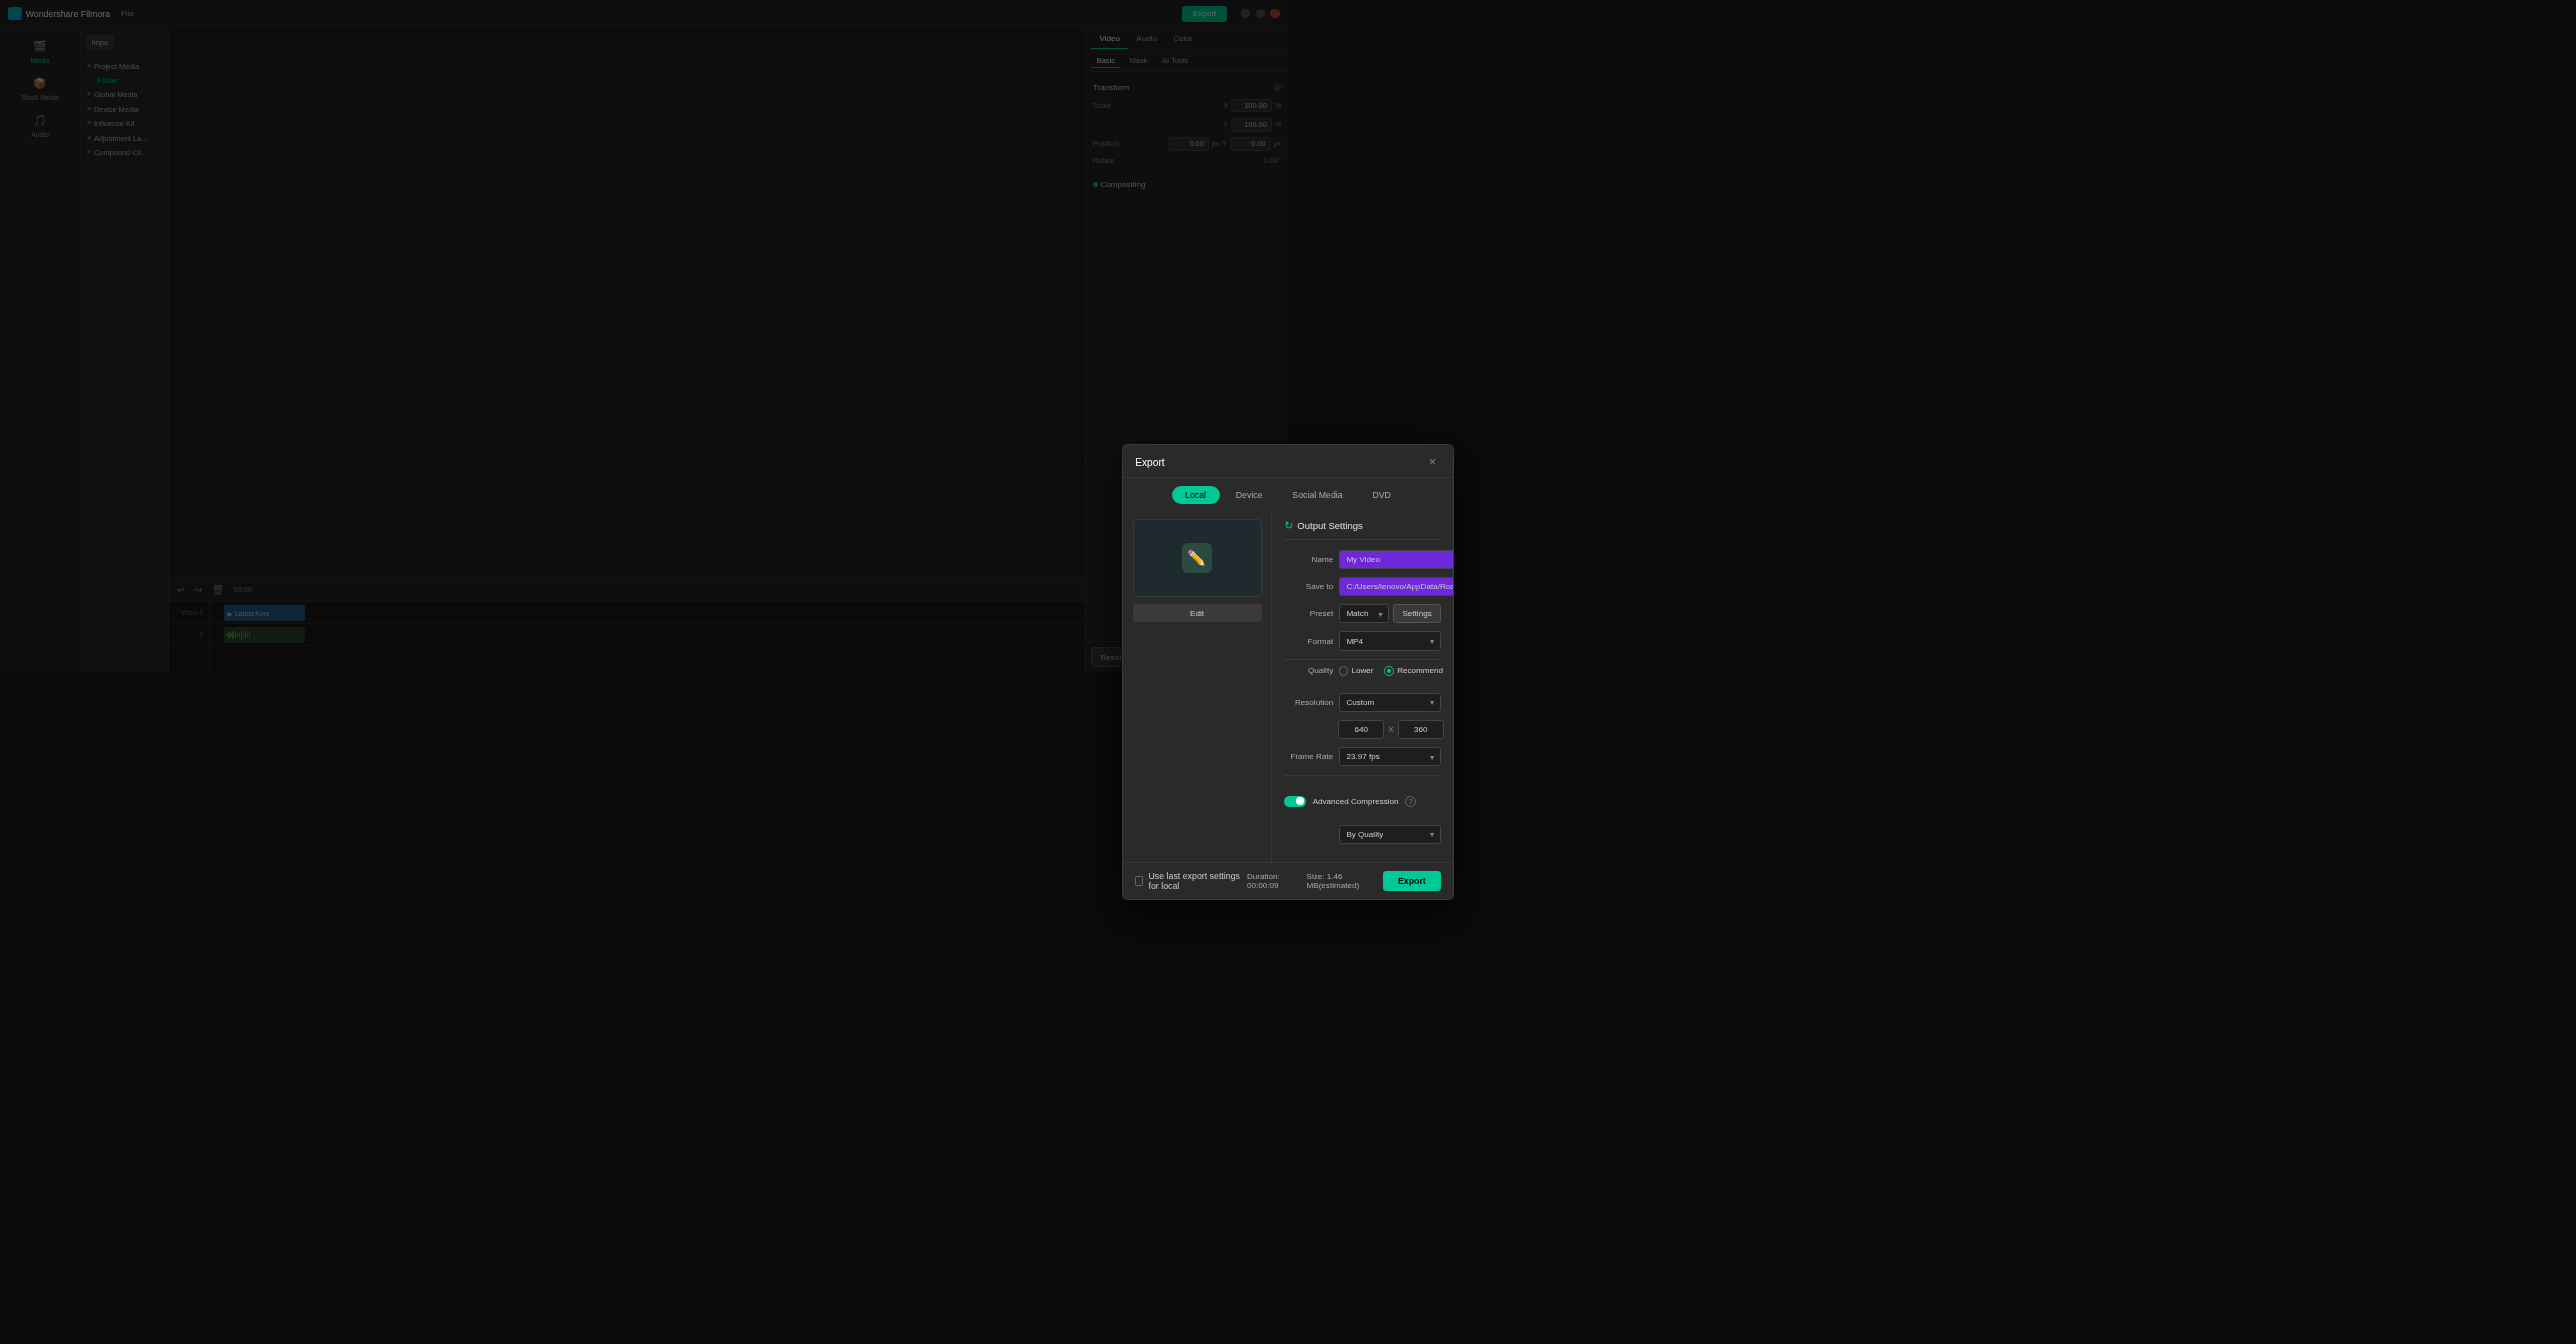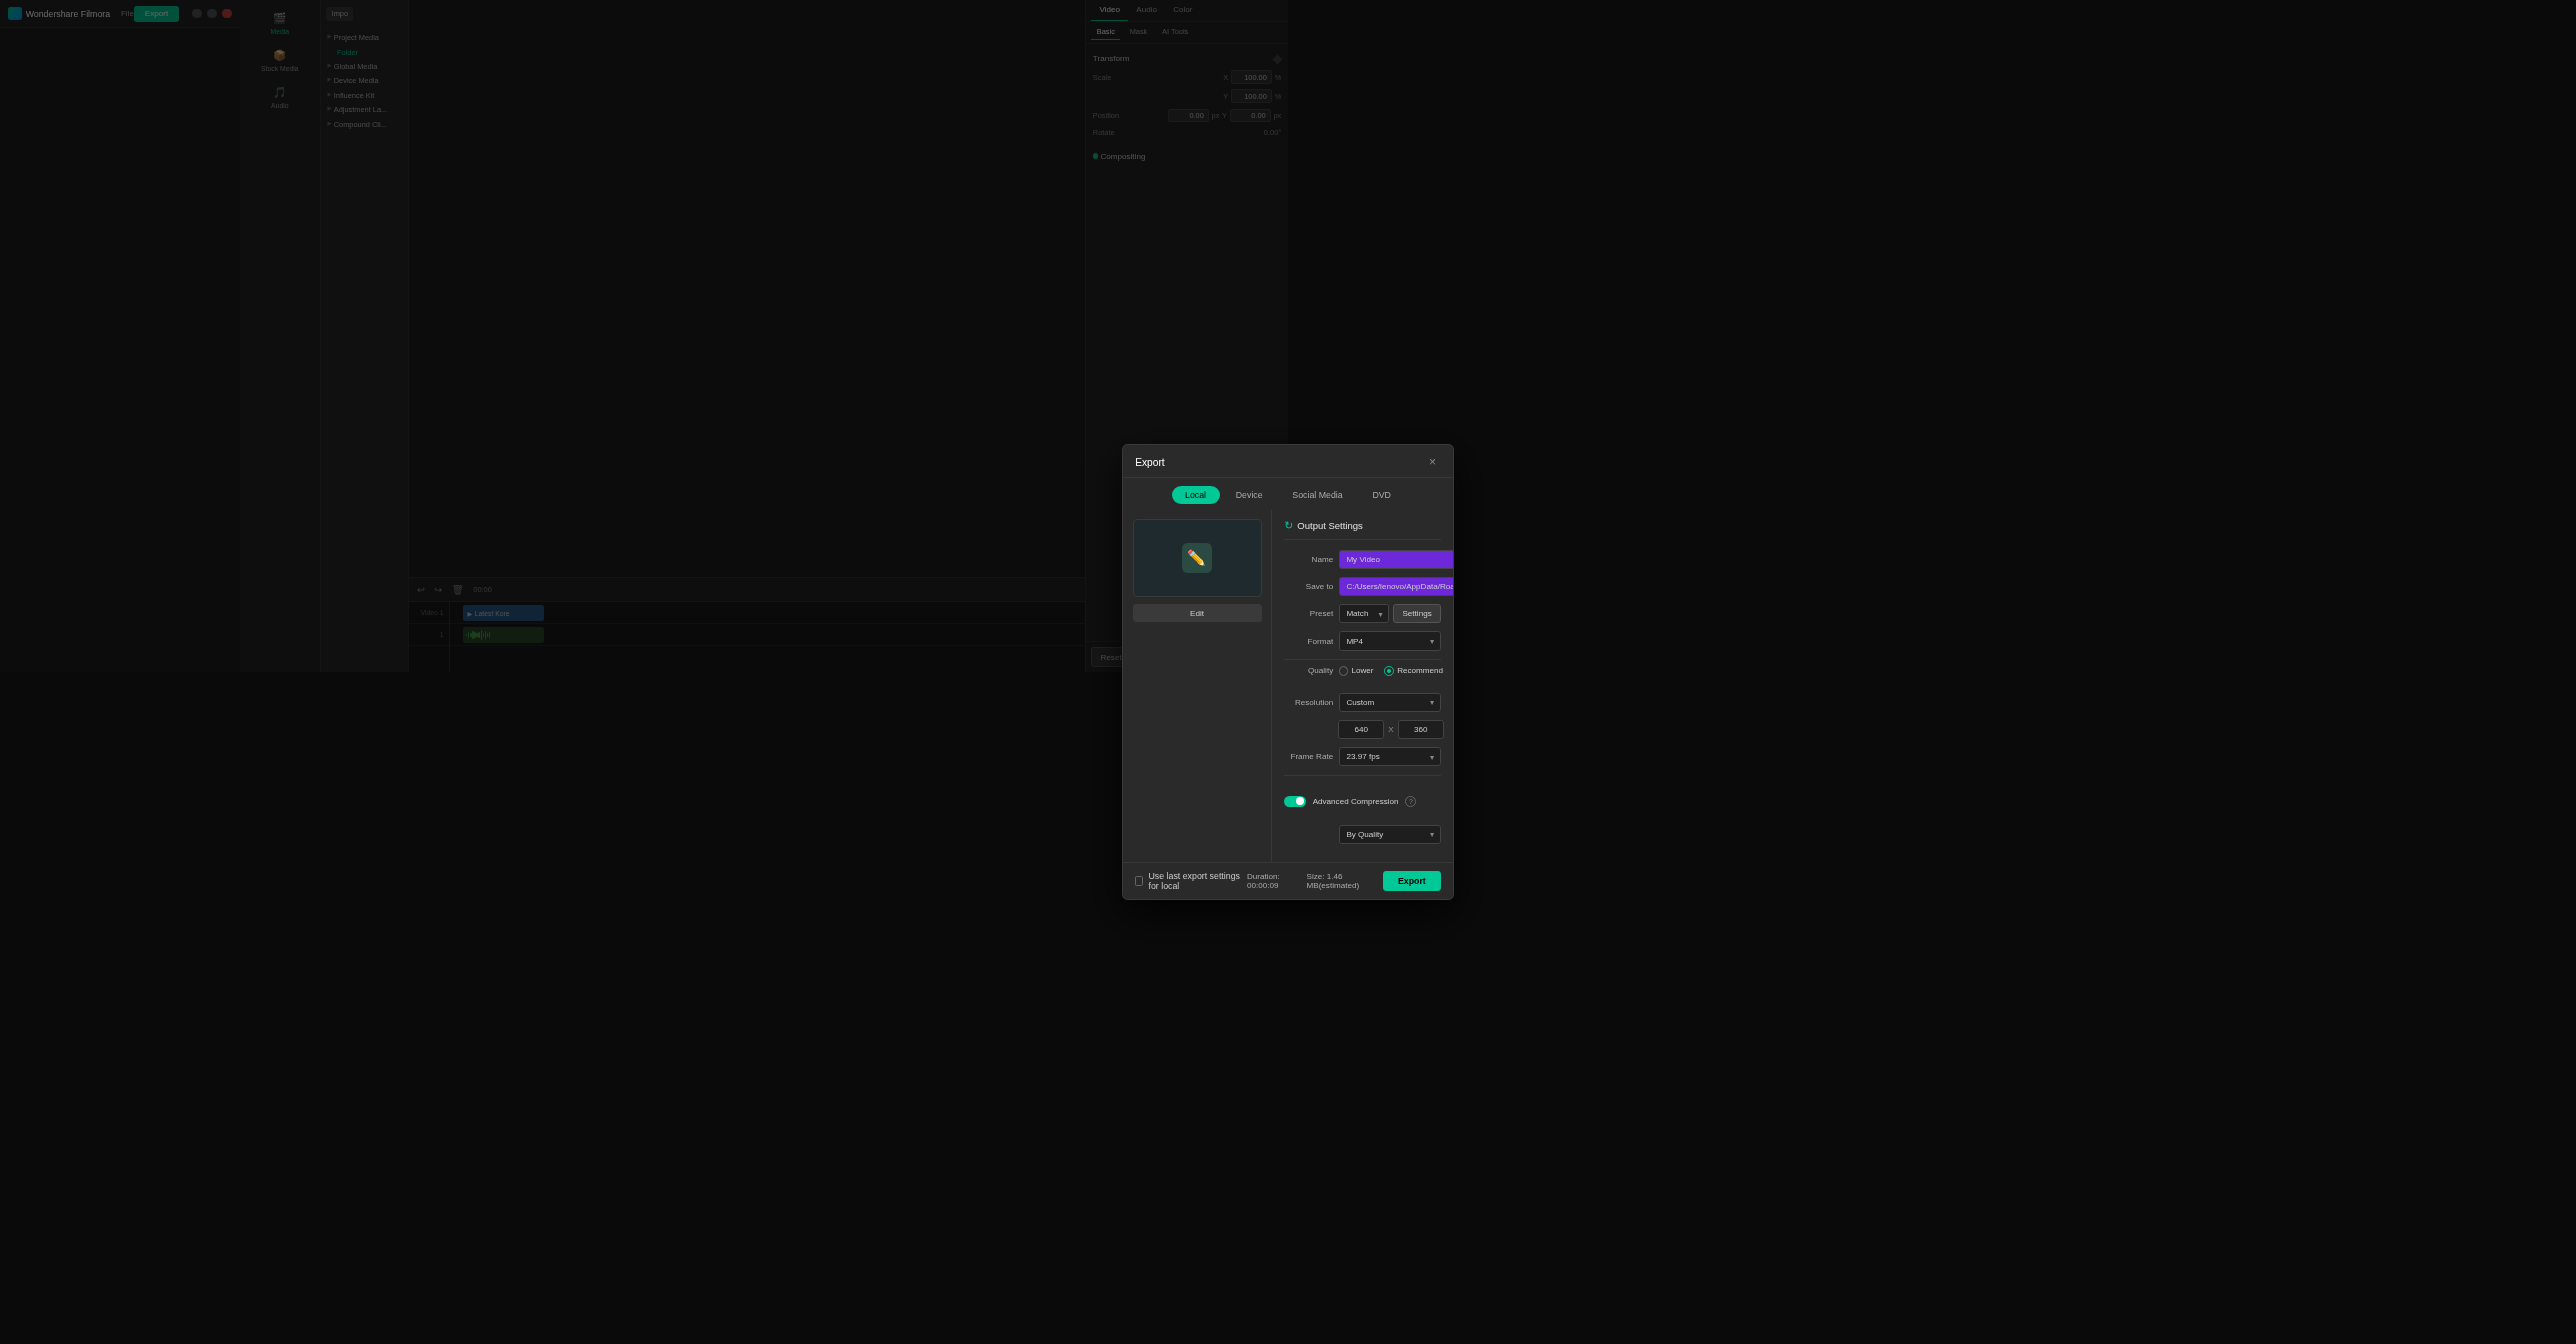--- a/index.html
+++ b/index.html
@@ -13,21 +13,21 @@
       overflow: hidden;
       position: relative;
     }
 
     
     .app-container {
       width: 100%;
       height: 100%;
       background: #1e1e1e;
       display: flex;
-      flex-direction: row;
+      flex-direction: column;
     }
 
     
     .top-bar {
       height: 28.4px;
       background: #252525;
       display: flex;
       align-items: center;
       padding: 0 8.1px;
       border-bottom: 0.7px solid #333;

